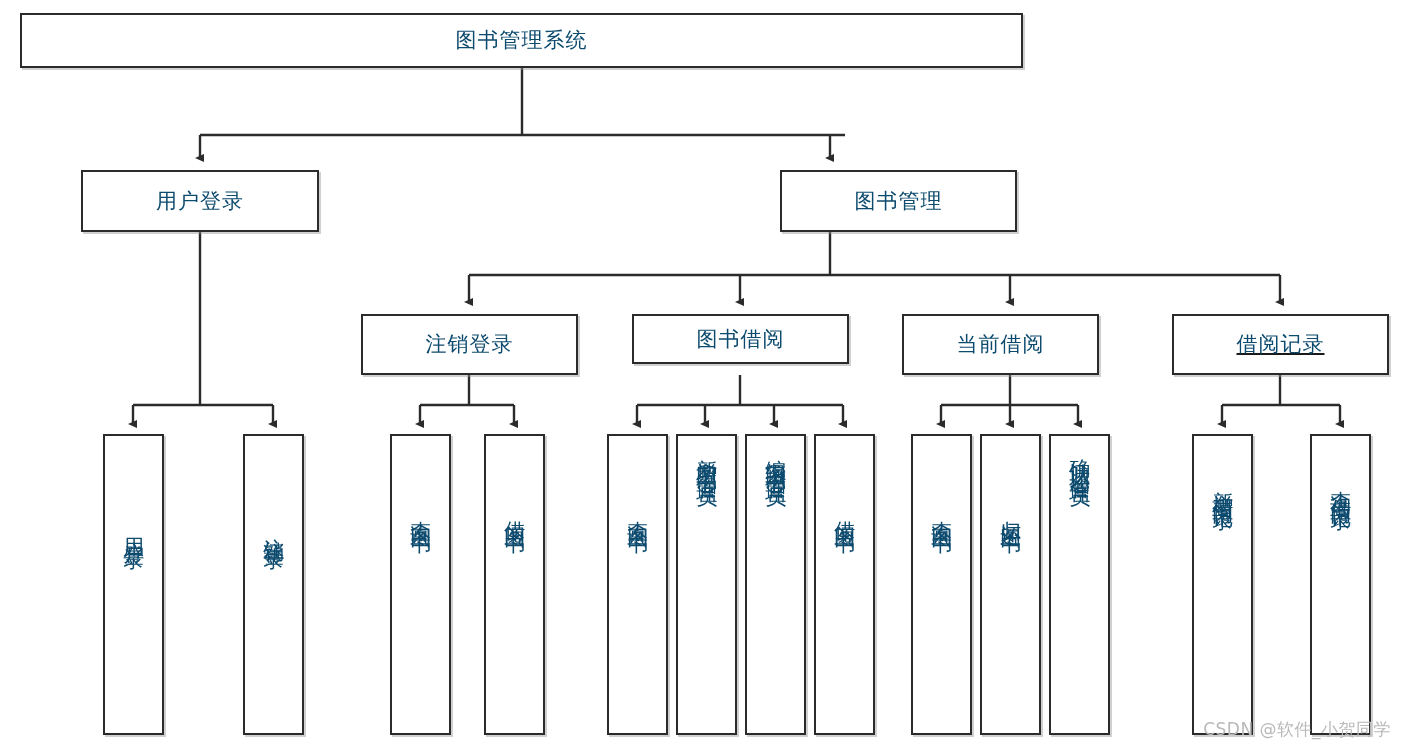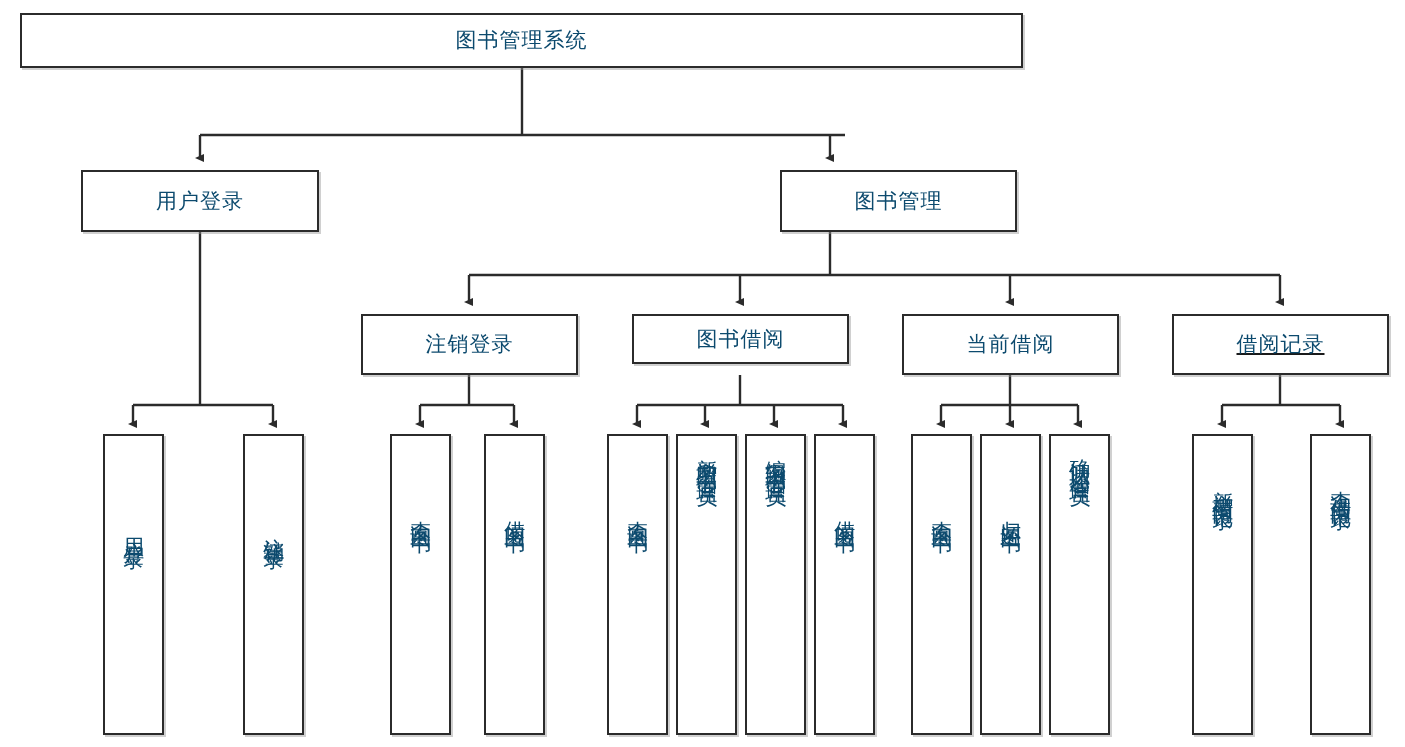--- a/index.html
+++ b/index.html
@@ -131,21 +131,21 @@
   </div>
 
   <div class="node" style="left:361px; top:314px; width:217px; height:61px;">
     <span class="label">注销登录</span>
   </div>
 
   <div class="node" style="left:632px; top:314px; width:217px; height:50px;">
     <span class="label">图书借阅</span>
   </div>
 
-  <div class="node" style="left:902px; top:314px; width:217px; height:61px;">
+  <div class="node" style="left:902px; top:314px; width:197px; height:61px;">
     <span class="label">当前借阅</span>
   </div>
 
   <div class="node" style="left:1172px; top:314px; width:217px; height:61px;text-decoration:underline;">
     <span class="label">借阅记录</span>
   </div>
 
   <div class="node leaf" style="left:103px; top:434px; width:61px; height:301px; padding-top:85px;">
     <span class="label">用户登录</span>
   </div>
@@ -191,14 +191,15 @@
   </div>
 
   <div class="node leaf" style="left:1192px; top:434px; width:61px; height:301px; padding-top:38px;">
     <span class="label">新增借阅记录</span>
   </div>
 
   <div class="node leaf" style="left:1310px; top:434px; width:61px; height:301px; padding-top:38px;">
     <span class="label">查询借阅记录</span>
   </div>
 
+  <div id="watermark">CSDN @软件_小贺同学</div>
 
 </div>
 
 </body></html>

